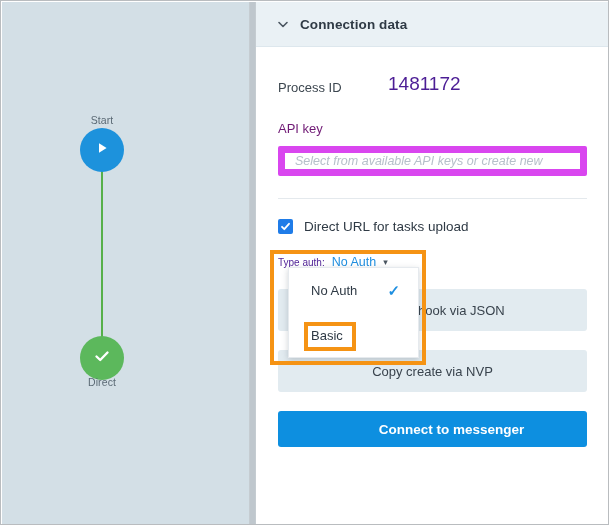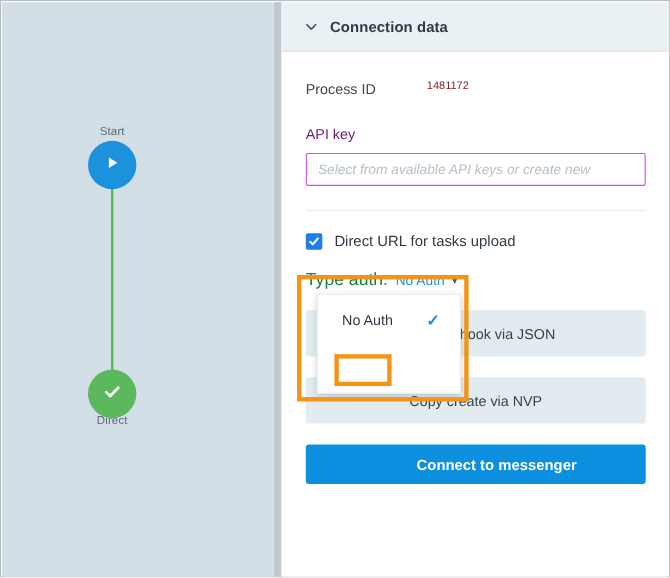--- a/index.html
+++ b/index.html
@@ -119,46 +119,46 @@
     font-weight: bold;
     color: #2f3a45;
     letter-spacing: 0.1px;
   }
   .panel-body {
     padding: 0 22px;
   }
 
   .row-process {
     display: flex;
-    align-items: flex-start;
+    align-items: flex-end;
     margin-top: 26px;
   }
   .field-label {
     font-size: 13px;
     color: #3d4750;
   }
   #process-id-label { width: 110px; }
   #process-id-value {
-    font-size: 10px;
-    color: #7f1d1d;
+    font-size: 19px;
+    color: #4c1d95;
   }
 
   #api-key-label {
     display: block;
     margin-top: 26px;
     font-size: 13px;
     color: #701a75;
   }
   #api-key-input {
     display: block;
     margin-top: 10px;
     width: 309px;
     height: 30px;
     box-sizing: border-box;
-    border: 1px solid #d946ef;
+    border: 7px solid #d946ef;
     border-radius: 2px;
     background: #ffffff;
     padding: 0 10px;
     font-family: "Liberation Sans", sans-serif;
     font-size: 12.5px;
     color: #3d4750;
     outline: none;
   }
   #api-key-input::placeholder {
     color: #b6c0ca;
@@ -193,22 +193,22 @@
   }
 
   
   #type-auth-row {
     display: flex;
     align-items: center;
     margin-top: 19px;
     height: 18px;
   }
   #type-auth-label {
-    font-size: 16px;
-    color: #15803d;
+    font-size: 10px;
+    color: #4c1d95;
   }
   #type-auth-value {
     margin-left: 7px;
     font-size: 12.5px;
     color: #1f8fe0;
   }
   #type-auth-caret {
     margin-left: 7px;
     color: #4a5560;
     font-size: 9px;
@@ -378,18 +378,21 @@
 
       <button id="connect-btn">Connect to messenger</button>
     </div>
   </div>
 
   <div id="auth-dropdown">
     <div class="dropdown-item">
       <span>No Auth</span>
       <span class="dropdown-check">✓</span>
     </div>
+    <div class="dropdown-item">
+      <span>Basic</span>
+    </div>
   </div>
 
   <div class="annot" id="annot-outer"></div>
   <div class="annot" id="annot-basic"></div>
 
 </div>
 
 </body></html>

